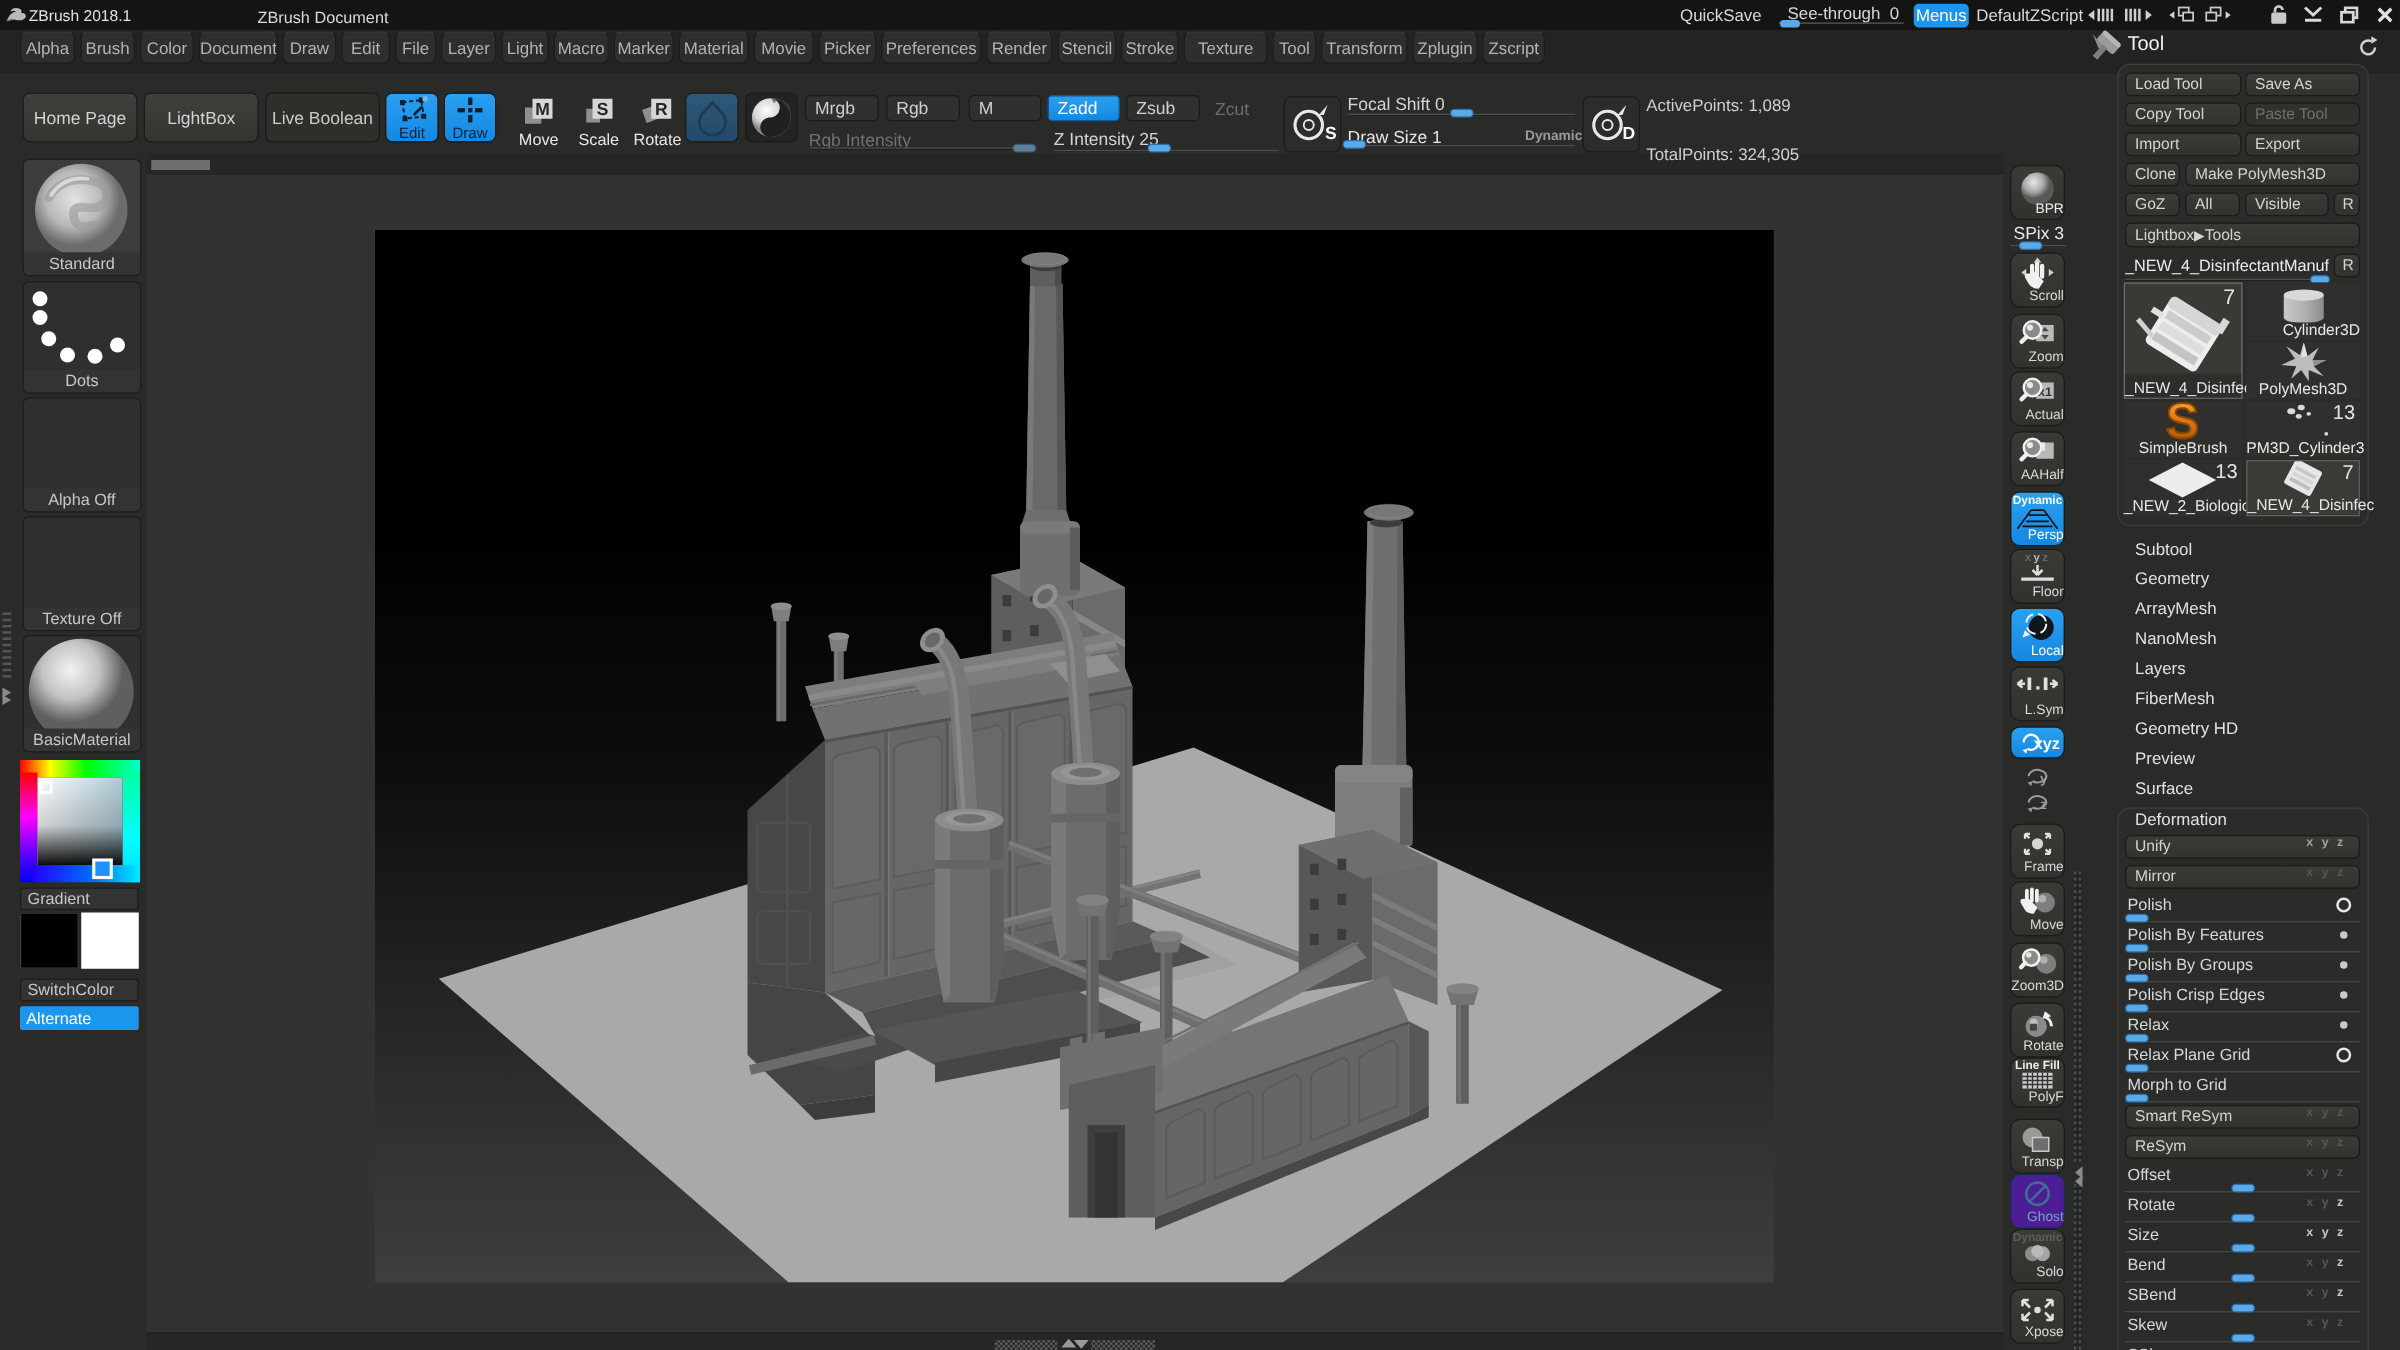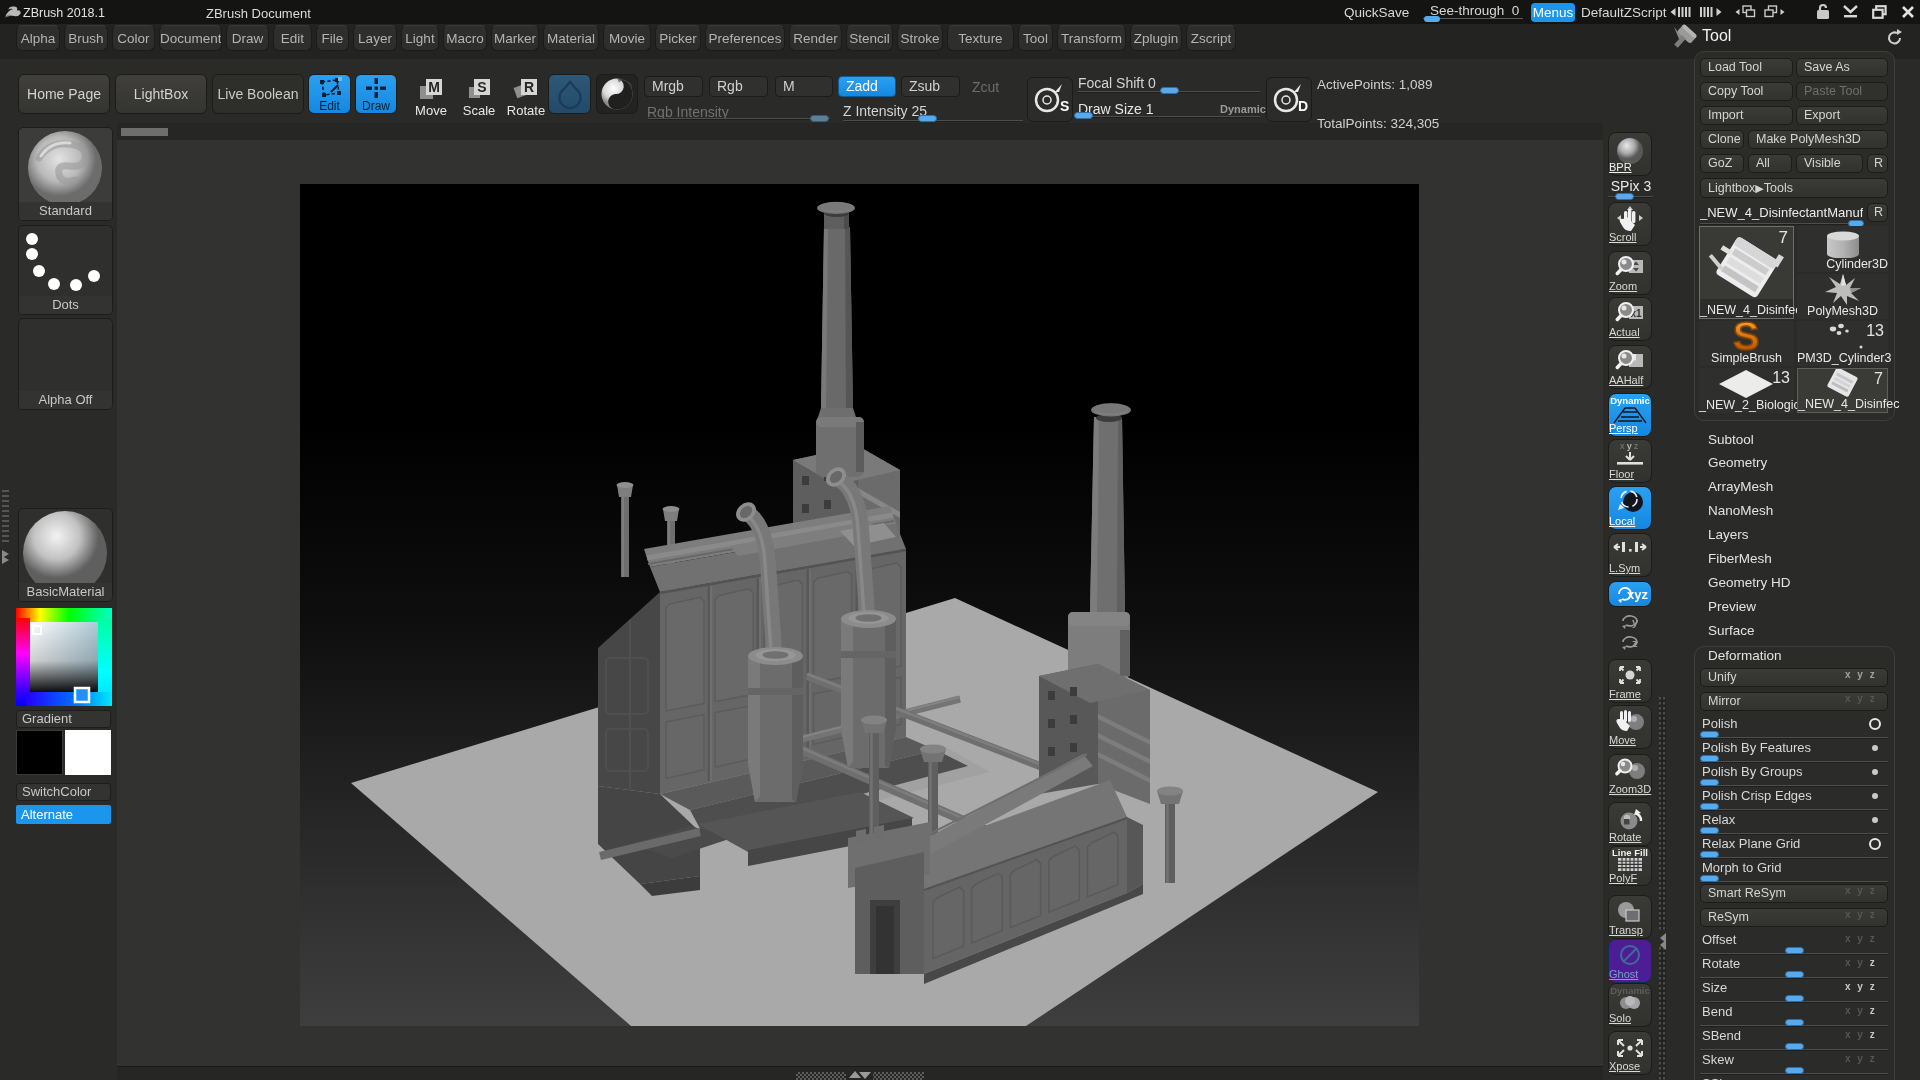--- a/index.html
+++ b/index.html
@@ -25,21 +25,21 @@
   .tilelabel{position:absolute;left:0;bottom:0;width:100%;height:18px;background:#333331;
     color:#c8c8c8;font-size:13px;line-height:18px;text-align:center;}
   
   #canvas{left:117px;top:140px;width:1486px;height:927px;background:#323230;border-bottom:1px solid #1a1a18;box-sizing:border-box;}
   #doc{position:absolute;left:183px;top:44px;width:1119px;height:842px;
     background:linear-gradient(#000 0%,#000 28%,#0e0e0e 52%,#252525 74%,#373737 92%,#3e3e3e 100%);}
   
   #rightstrip{left:1603px;top:123px;width:67px;height:957px;background:#2a2a28;}
   .sbtn{position:absolute;left:5px;width:44px;height:44px;background:linear-gradient(#3a3a37,#31312e);
     border:1px solid #1b1b19;border-radius:8px;box-sizing:border-box;color:#c8c8c8;}
-  .sbtn .lab{position:absolute;width:100%;text-align:left;bottom:2px;font-size:11px;color:#d8d8d8;text-decoration:underline;}
+  .sbtn .lab{position:absolute;width:100%;text-align:right;bottom:2px;font-size:11px;color:#d8d8d8;}
   
   #rightpanel{left:1670px;top:59px;width:250px;height:1021px;background:#2a2a28;}
   .panelbox{position:absolute;border:1px solid #3e3e3c;border-radius:10px;background:#2b2b29;box-sizing:border-box;}
   .pbtn{position:absolute;background:linear-gradient(#3a3a36,#32322e);border:1px solid #1b1b19;line-height:17px;
     border-radius:5px;color:#d4d4d4;font-size:12.5px;box-sizing:border-box;padding-left:7px;overflow:hidden;white-space:nowrap;}
   .sechead{position:absolute;left:38px;color:#e2e2e2;font-size:13.5px;}
   .dtext{position:absolute;color:#d8d8d8;font-size:13px;}
   .track{position:absolute;height:1px;background:#4e4e4c;border-bottom:1px solid #1f1f1d;}
   .knob{position:absolute;width:19px;height:7px;background:#5aa9e8;border:1px solid #2b6ea8;border-radius:4px;box-sizing:border-box;}
   .xyz{position:absolute;font-size:10px;font-weight:bold;color:#7a7a7a;letter-spacing:2px;}
@@ -256,20 +256,23 @@
             <circle cx="20" cy="45" r="6"></circle>
             <circle cx="35" cy="58" r="6"></circle>
             <circle cx="57" cy="59" r="6"></circle>
             <circle cx="75" cy="50" r="6"></circle>
           </g>
       </svg>
       <div class="tilelabel">Dots</div>
     </div>
     <div class="tile" style="top:195px;height:92px">
       <div class="tilelabel">Alpha Off</div>
+    </div>
+    <div class="tile" style="top:290px;height:92px">
+      <div class="tilelabel">Texture Off</div>
     </div>
     <div class="tile" style="top:385px;height:94px">
       <svg width="93" height="74" viewBox="0 0 93 74">
         <defs>
             <radialGradient id="bmg" cx="40%" cy="30%">
               <stop offset="0%" stop-color="#f3f3f3"></stop>
               <stop offset="55%" stop-color="#c2c2c2"></stop>
               <stop offset="100%" stop-color="#5f5f5f"></stop>
             </radialGradient>
           </defs>

